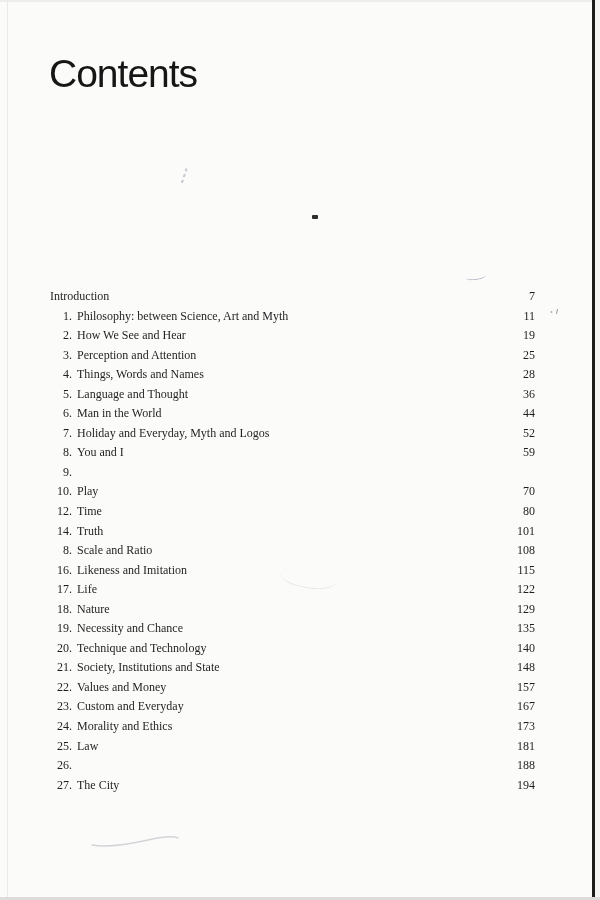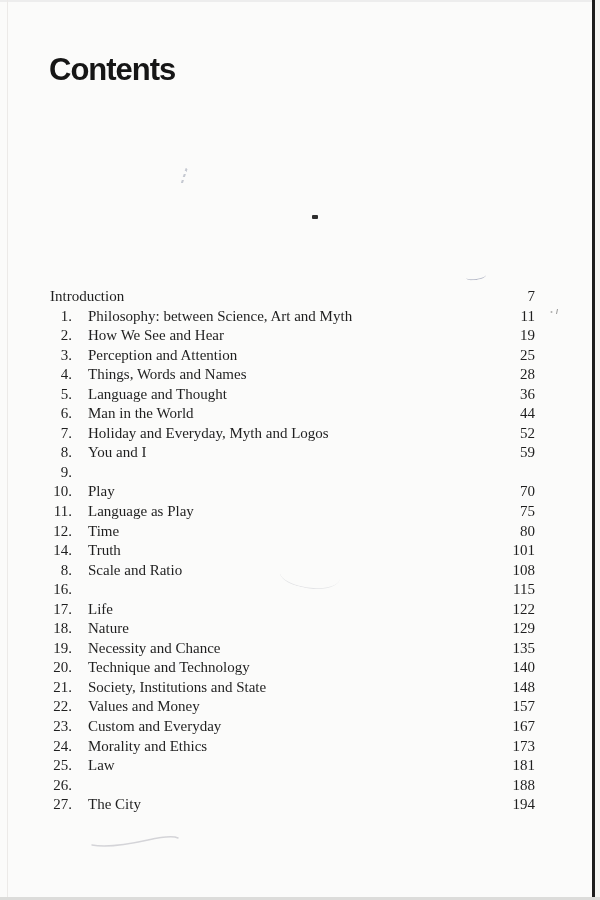--- a/index.html
+++ b/index.html
@@ -36,46 +36,46 @@
   .edge-left-line {
     position: absolute; top: 0; left: 7px; width: 1px; height: 900px;
     background: #eceae8;
   }
   
   .title {
     position: absolute;
     left: 49px;
     top: 52px;
     font-family: "Liberation Sans", "DejaVu Sans", sans-serif;
-    font-weight: bold;
-    font-size: 31px;
+    font-weight: normal;
+    font-size: 39px;
     letter-spacing: -1px;
     color: #161616;
   }
   
   .toc {
     position: absolute;
     left: 50px;
     top: 287px;
     width: 485px;
-    font-size: 15px;
+    font-size: 12px;
     line-height: 19.55px;
     font-family: Liberation Serif, serif;
   }
   .toc-row {
     display: flex;
     align-items: baseline;
     white-space: nowrap;
   }
   .toc-num {
     flex: 0 0 22px;
     text-align: right;
   }
   .toc-label {
-    margin-left: 16px;
+    margin-left: 5px;
   }
   .toc-row.no-num .toc-label { margin-left: 0; }
   .toc-page {
     flex: 1 1 auto;
     text-align: right;
   }
   
   .fleck {
     position: absolute; left: 312px; top: 215px; width: 6px; height: 4px;
     background: #2e2e2e; border-radius: 1px;
@@ -180,25 +180,20 @@
     <div class="toc-row">
       <span class="toc-num">9.</span>
     </div>
 
     <div class="toc-row">
       <span class="toc-num">10.</span>
       <span class="toc-label">Play</span>
       <span class="toc-page">70</span>
     </div>
 
-    <div class="toc-row">
-      <span class="toc-num">11.</span>
-      <span class="toc-label">Language as Play</span>
-      <span class="toc-page">75</span>
-    </div>
 
     <div class="toc-row">
       <span class="toc-num">12.</span>
       <span class="toc-label">Time</span>
       <span class="toc-page">80</span>
     </div>
 
 
     <div class="toc-row">
       <span class="toc-num">14.</span>
@@ -207,20 +202,21 @@
     </div>
 
     <div class="toc-row">
       <span class="toc-num">8.</span>
       <span class="toc-label">Scale and Ratio</span>
       <span class="toc-page">108</span>
     </div>
 
     <div class="toc-row">
       <span class="toc-num">16.</span>
+      <span class="toc-label">Likeness and Imitation</span>
       <span class="toc-page">115</span>
     </div>
 
     <div class="toc-row">
       <span class="toc-num">17.</span>
       <span class="toc-label">Life</span>
       <span class="toc-page">122</span>
     </div>
 
     <div class="toc-row">

